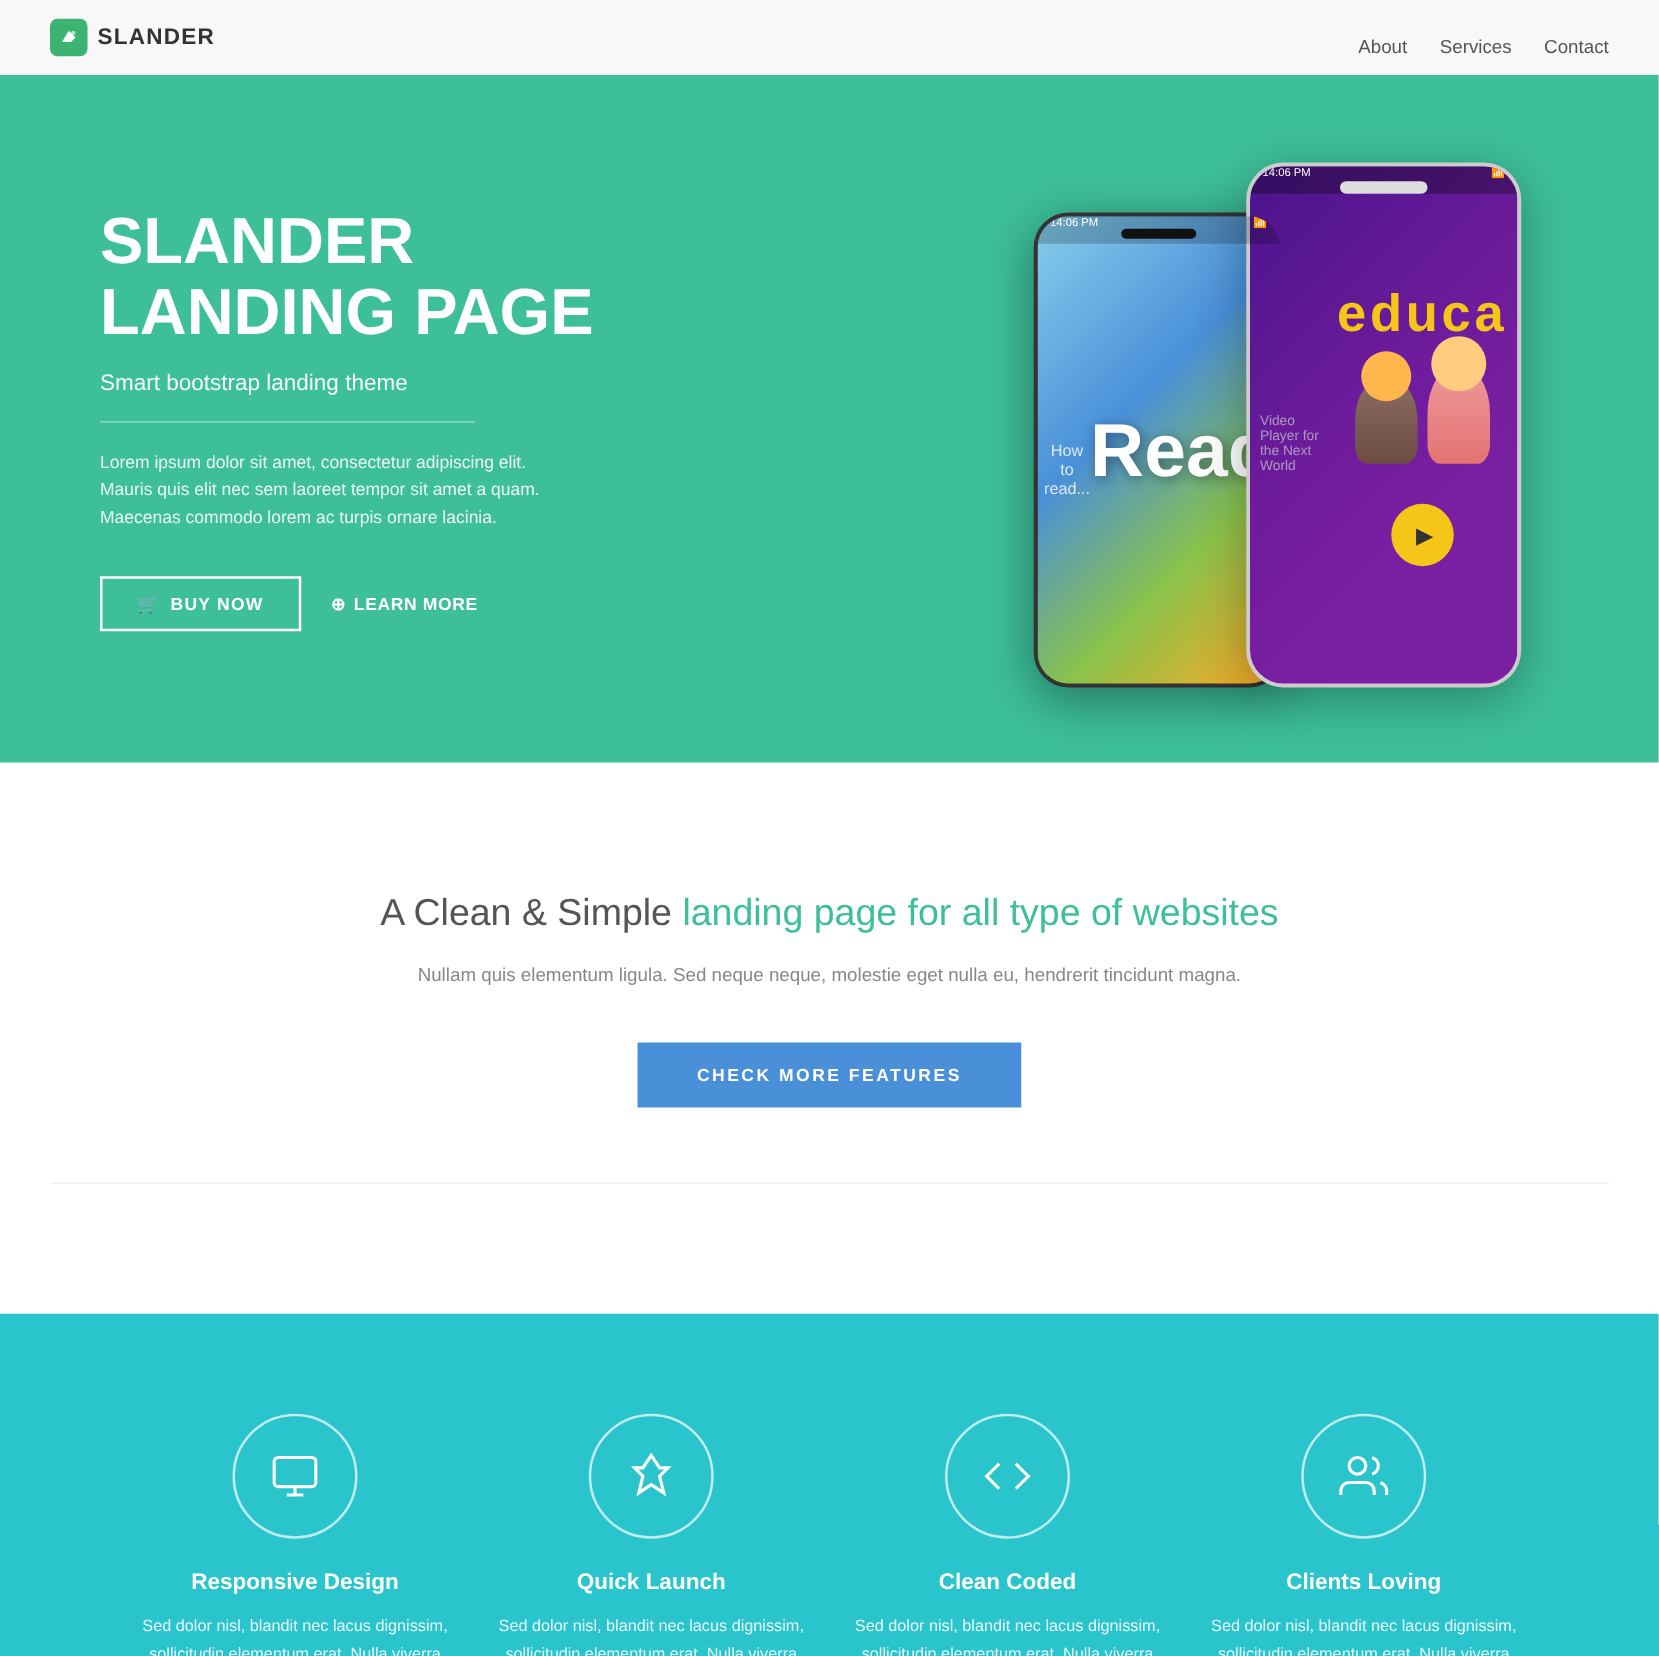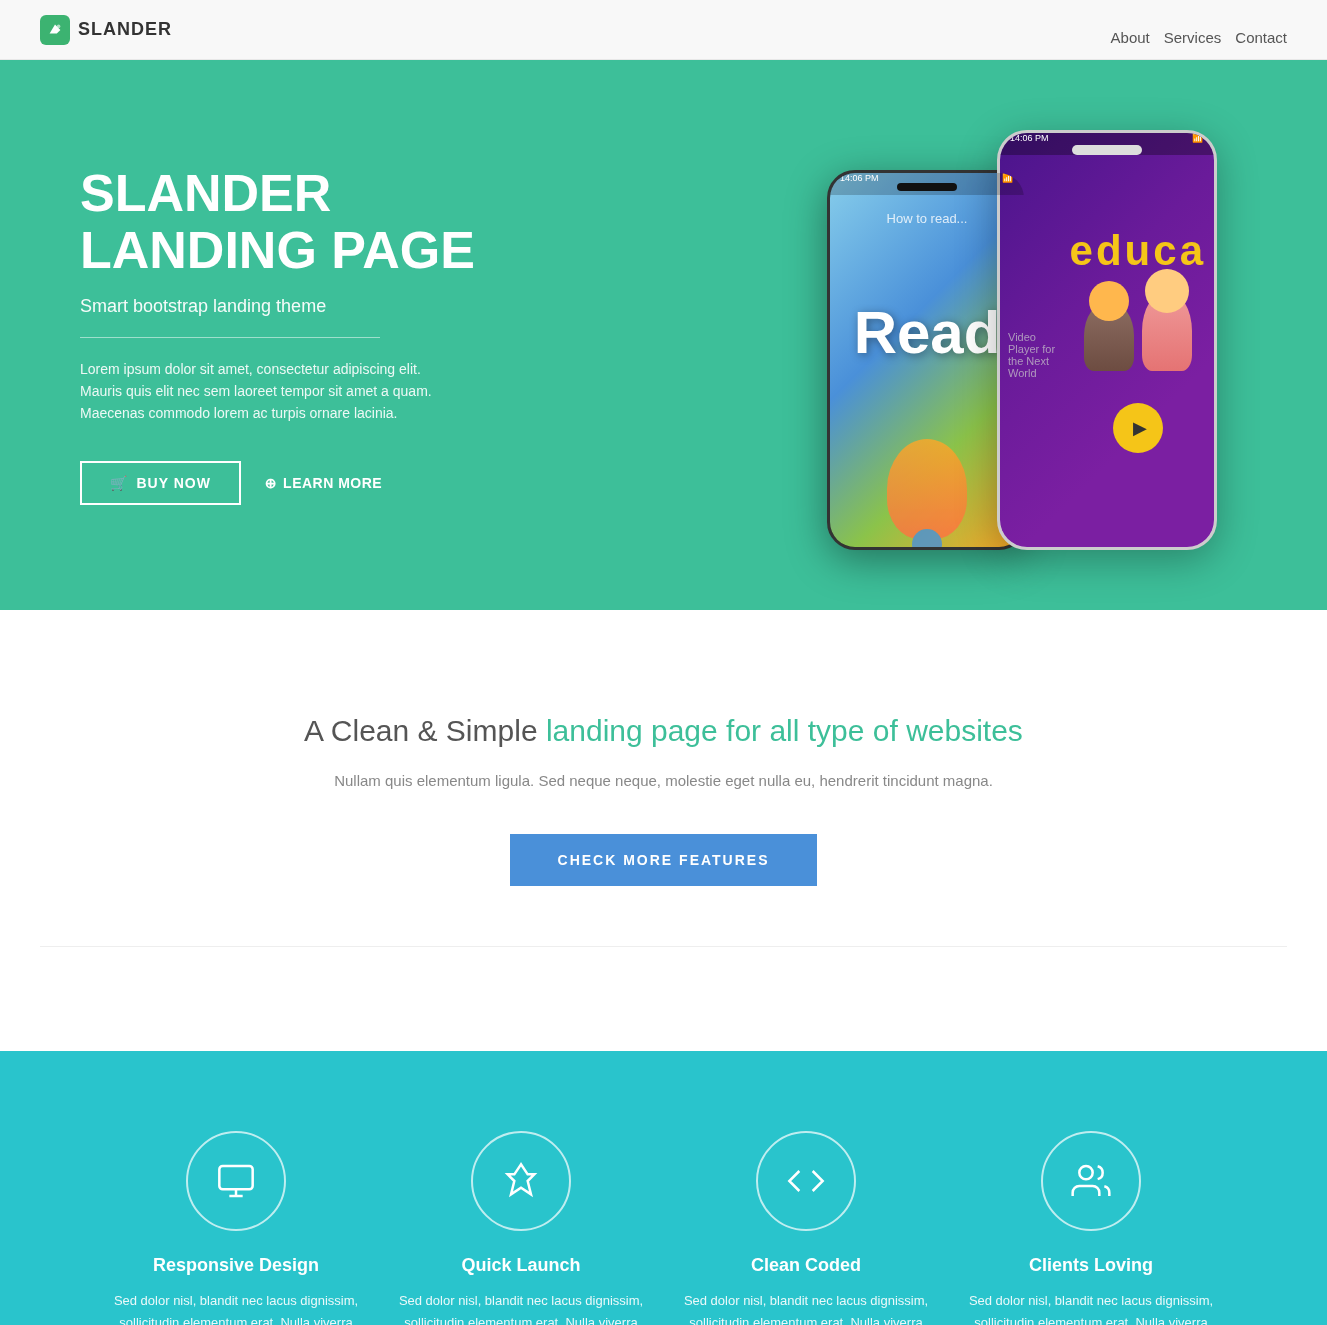--- a/index.html
+++ b/index.html
@@ -29,21 +29,21 @@
       height: 30px;
       background: #3cb371;
       border-radius: 6px;
       display: flex;
       align-items: center;
       justify-content: center;
     }
     .brand-icon svg { width: 18px; height: 18px; }
     .navbar-nav {
       display: flex;
-      gap: 14px;
+      gap: 26px;
       list-style: none;
       margin-top: 16px;
     }
     .navbar-nav a {
       text-decoration: none;
       color: #555;
       font-size: 15px;
       font-weight: 500;
     }
 
@@ -150,21 +150,21 @@
       right: 30px;
       bottom: 0;
       overflow: hidden;
       box-shadow: 0 10px 40px rgba(0,0,0,0.3);
     }
     .phone-screen-black {
       width: 100%;
       height: 100%;
       background: linear-gradient(135deg, #87ceeb 0%, #4a90d9 40%, #8bc34a 70%, #ffa726 100%);
       display: flex;
-      flex-direction: column;
+      flex-direction: row;
       align-items: center;
       justify-content: center;
       padding: 8px;
     }
     .phone-screen-white {
       width: 100%;
       height: 100%;
       background: linear-gradient(135deg, #4a148c 0%, #6a1b9a 40%, #7b1fa2 70%);
       display: flex;
       flex-direction: row;

